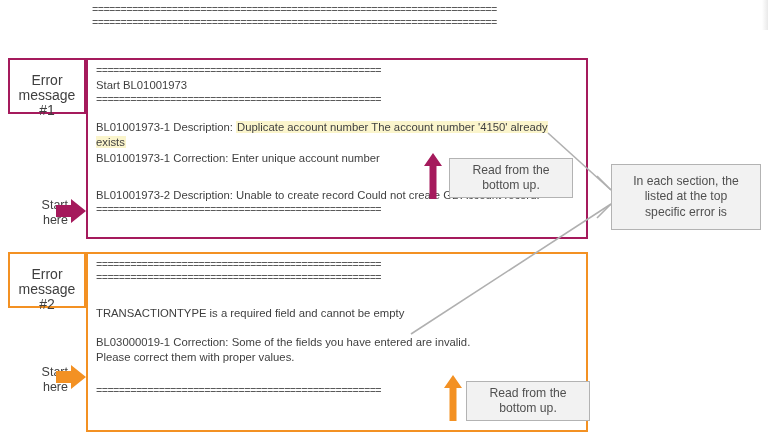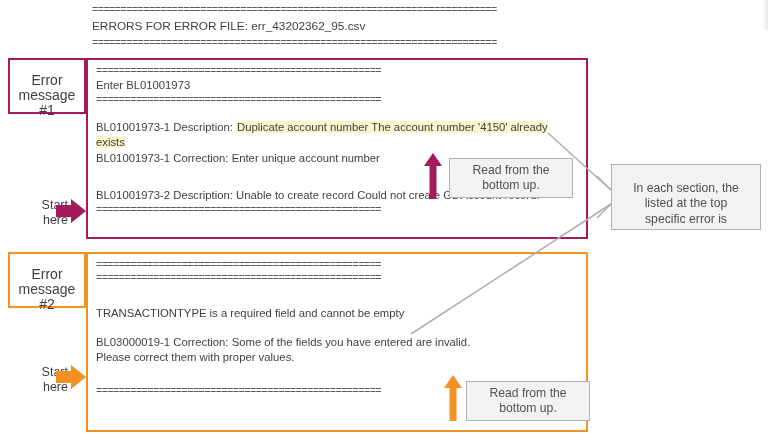--- a/index.html
+++ b/index.html
@@ -154,21 +154,20 @@
     left: 466px;
     top: 381px;
     width: 124px;
     height: 40px;
   }
   #callout-section {
     left: 611px;
     top: 164px;
     width: 150px;
     height: 66px;
-    align-items: flex-end;
   }
 
   
   #connectors {
     position: absolute;
     left: 0;
     top: 0;
     width: 768px;
     height: 441px;
     pointer-events: none;
@@ -184,21 +183,20 @@
     background: linear-gradient(to left, #e9e9e9, #ffffff);
   }
 </style>
 </head>
 <body>
 
 <div id="page-edge"></div>
 
 <div id="header-block">
   <div class="sep">=======================================================================</div>
-  <div id="header-title">ERRORS FOR ERROR FILE: err_43202362_95.csv</div>
   <div class="sep">=======================================================================</div>
 </div>
 
 <div id="label-box-1" class="label-box">
   <div>Error</div>
   <div>message</div>
   <div>#1</div>
 </div>
 
 <div id="start-here-1" class="start-here">
@@ -206,21 +204,21 @@
   <div>here</div>
 </div>
 
 <svg id="arrow-right-1" class="arrow-right" viewBox="0 0 30 26">
   <polygon points="0,7 15,7 15,1 30,13 15,25 15,19 0,19" fill="#a51a5c"></polygon>
 </svg>
 
 <div id="error-box-1" class="error-box">
   <div class="box-inner">
     <div class="sep">==================================================</div>
-    <div class="code-line">Enter BL01001973</div>
+    <div class="code-line">Start BL01001973</div>
     <div class="sep">==================================================</div>
     <div class="blank-line"></div>
     <div class="code-line"><span>BL01001973-1 Description:  </span><span class="hl">Duplicate account number The account number '4150' already exists</span></div>
     <div class="code-line">BL01001973-1 Correction:  Enter unique account number</div>
     <div class="blank-line"></div>
     <div class="blank-line" style="height:9px"></div>
     <div class="code-line">BL01001973-2 Description:  Unable to create record Could not create GL Account record!</div>
     <div class="sep">==================================================</div>
   </div>
 </div>

